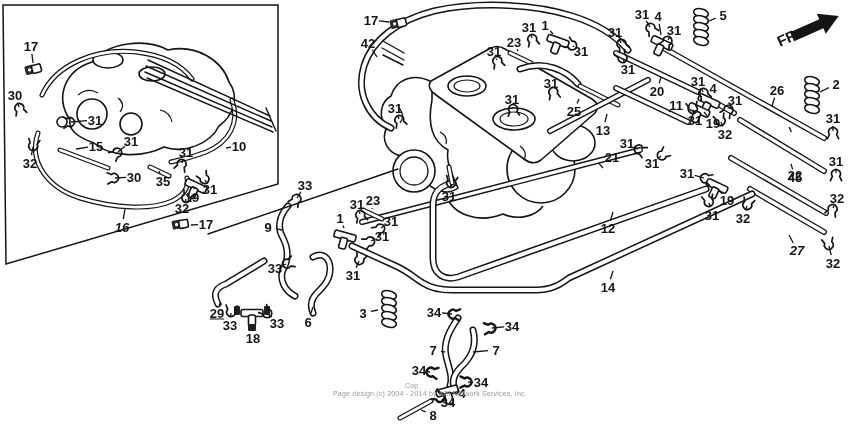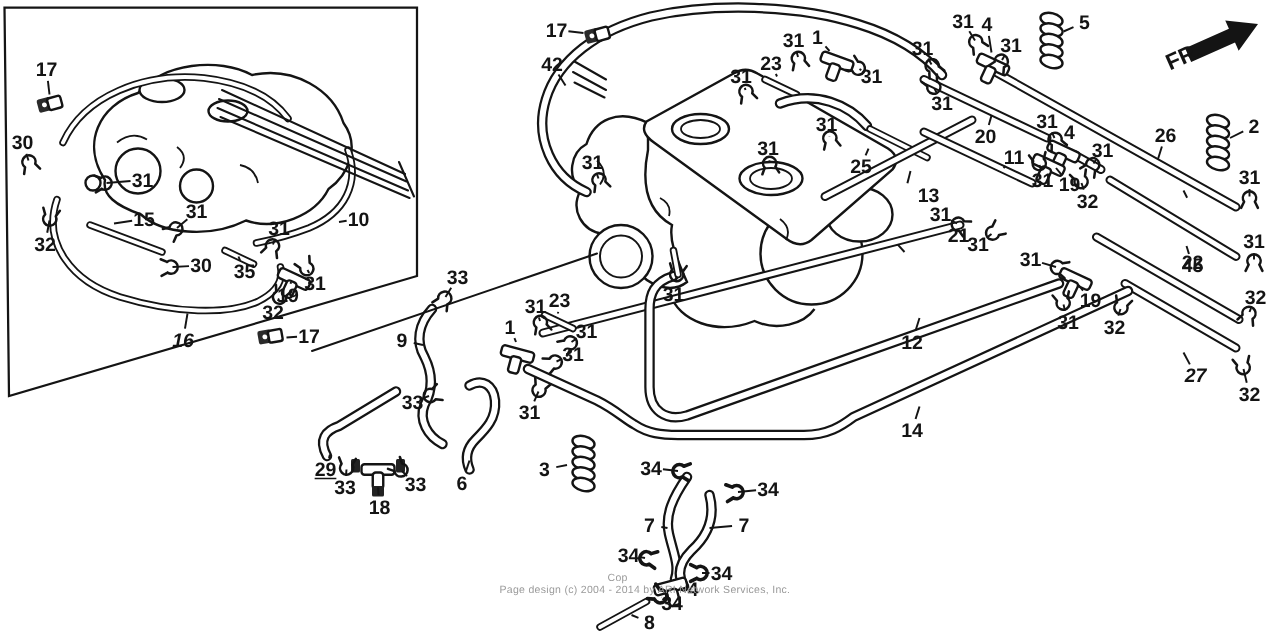--- a/index.html
+++ b/index.html
@@ -423,22 +423,22 @@
       <div class="callout" style="left: 657px; top: 91px;">20</div>
       <div class="callout" style="left: 628px; top: 69px;">31</div>
       <div class="callout" style="left: 676px; top: 105px;">11</div>
       <div class="callout" style="left: 698px; top: 81px;">31</div>
       <div class="callout" style="left: 713px; top: 88px;">4</div>
       <div class="callout" style="left: 735px; top: 100px;">31</div>
       <div class="callout" style="left: 574px; top: 111px;">25</div>
       <div class="callout" style="left: 551px; top: 83px;">31</div>
       <div class="callout" style="left: 512px; top: 99px;">31</div>
       <div class="callout" style="left: 395px; top: 108px;">31</div>
-      <div class="callout" style="left: 603px; top: 130px; margin-left: 16px;">13</div>
-      <div class="callout" style="left: 628px; top: 157px; padding-left: 22px;">21</div>
+      <div class="callout" style="left: 603px; top: 130px;">13</div>
+      <div class="callout" style="left: 601px; top: 157px; padding-left: 22px;">21</div>
       <div class="callout" style="left: 627px; top: 143px;">31</div>
       <div class="callout" style="left: 652px; top: 163px;">31</div>
       <div class="callout" style="left: 687px; top: 173px;">31</div>
       <div class="callout" style="left: 695px; top: 120px;">31</div>
       <div class="callout" style="left: 713px; top: 123px;">19</div>
       <div class="callout" style="left: 725px; top: 134px;">32</div>
       <div class="callout" style="left: 833px; top: 118px;">31</div>
       <div class="callout" style="left: 795px; top: 139px; margin-top: 36px;">22</div>
       <div class="callout" style="left: 836px; top: 161px;">31</div>
       <div class="callout" style="left: 795px; top: 177px;">45</div>

